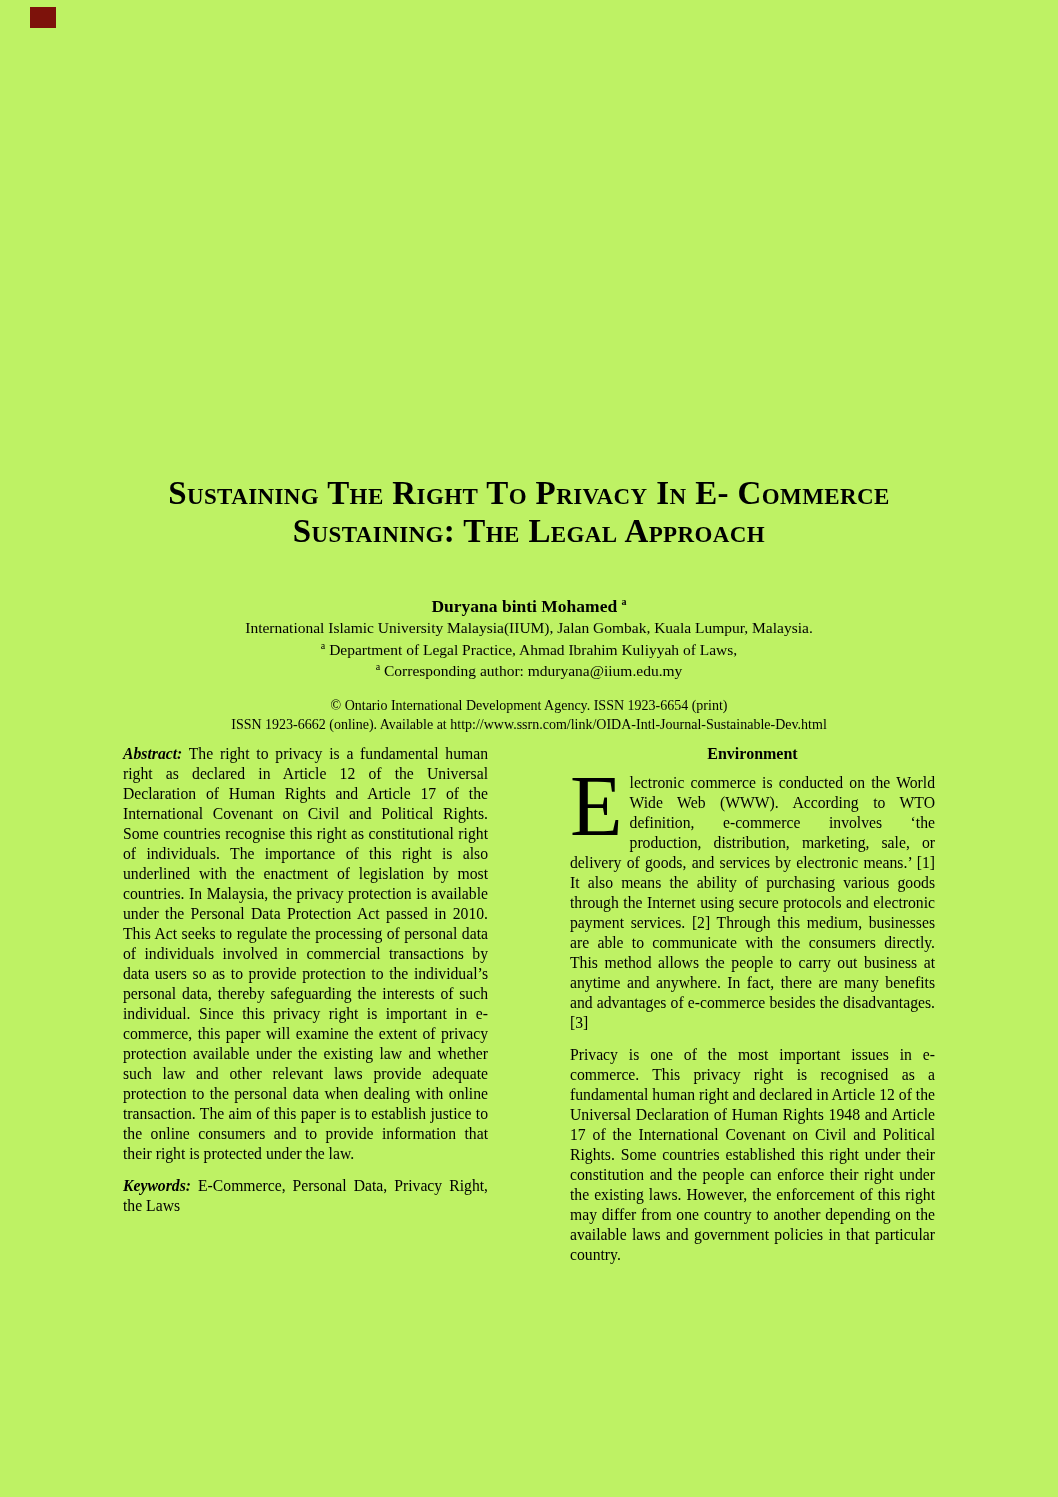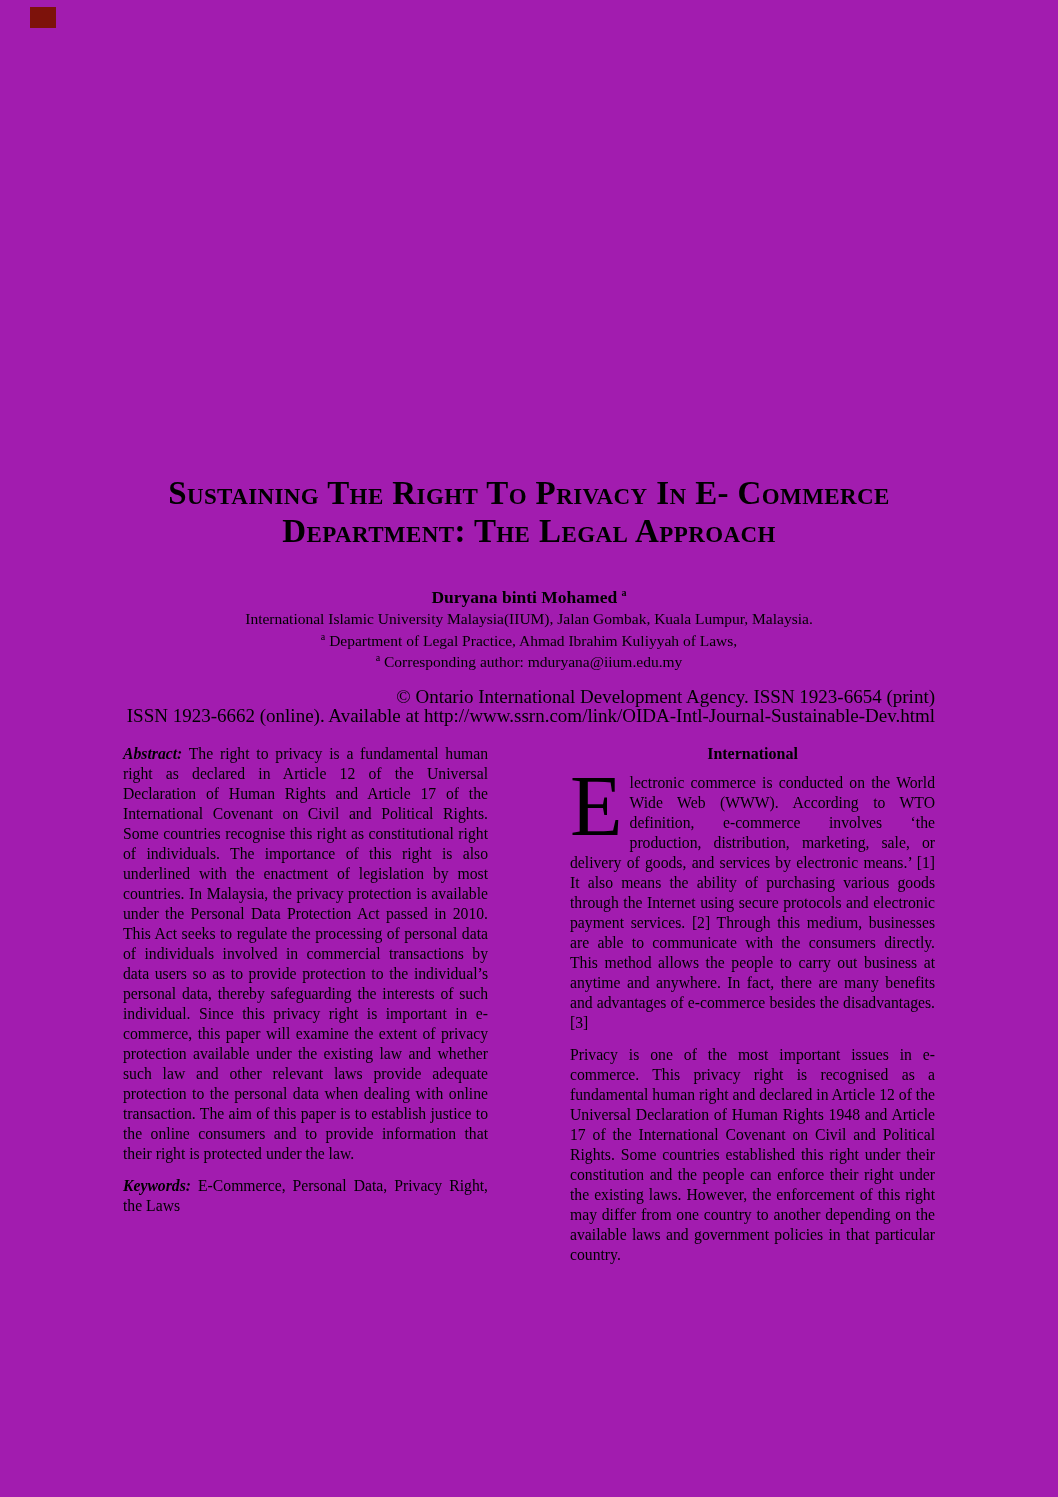--- a/index.html
+++ b/index.html
@@ -1,20 +1,20 @@
 <!DOCTYPE html>
 <html><head>
 <meta charset="utf-8">
 <style>
   html, body { margin: 0; padding: 0; background: #ffffff; }
   .page {
     position: relative;
     width: 1058px;
     height: 1497px;
-    background: #a21caf;
+    background: #bef264;
     color: #000000;
     font-family: "Liberation Serif", serif;
     overflow: hidden;
   }
   .red-mark {
     position: absolute;
     left: 30px;
     top: 7px;
     width: 26px;
     height: 21px;
@@ -27,34 +27,33 @@
     text-align: center;
   }
   .title {
     font-weight: bold;
     font-size: 33px;
     line-height: 38px;
     font-variant: small-caps;
     letter-spacing: 0.4px;
   }
   .author-name {
-    margin-top: 36px;
+    margin-top: 45px;
     font-size: 17.5px;
     line-height: 22px;
     font-weight: bold;
   }
   .affil {
     font-size: 15.5px;
     line-height: 21.5px;
   }
   .pub {
     margin-top: 14px;
-    font-size: 19px;
+    font-size: 14px;
     line-height: 19px;
-    text-align: right;
   }
   sup { font-size: 10px; line-height: 0; vertical-align: super; }
   .columns {
     position: absolute;
     left: 123px;
     top: 744px;
     width: 812px;
     display: flex;
     gap: 82px;
   }
@@ -84,40 +83,40 @@
 </head>
 <body>
 
 <div class="page">
 
   <div class="red-mark" style="background: rgb(125, 18, 11);"></div>
 
   <div class="header">
     <div class="title">
       <div>Sustaining The Right To Privacy In E- Commerce</div>
-      <div>Department: The Legal Approach</div>
+      <div>Sustaining: The Legal Approach</div>
     </div>
     <div class="author-name"><span>Duryana binti Mohamed</span> <sup>a</sup></div>
     <div class="affil">International Islamic University Malaysia(IIUM), Jalan Gombak, Kuala Lumpur, Malaysia.</div>
     <div class="affil"><sup>a</sup> <span>Department of Legal Practice, Ahmad Ibrahim Kuliyyah of Laws,</span></div>
     <div class="affil"><sup>a</sup> <span>Corresponding author: mduryana@iium.edu.my</span></div>
     <div class="pub">
       <div>© Ontario International Development Agency. ISSN 1923-6654 (print)</div>
       <div>ISSN 1923-6662 (online). Available at http://www.ssrn.com/link/OIDA-Intl-Journal-Sustainable-Dev.html</div>
     </div>
   </div>
 
   <div class="columns">
 
     <div class="col">
       <p class="para"><span class="lead">Abstract:</span> <span>The right to privacy is a fundamental human right as declared in Article 12 of the Universal Declaration of Human Rights and Article 17 of the International Covenant on Civil and Political Rights. Some countries recognise this right as constitutional right of individuals. The importance of this right is also underlined with the enactment of legislation by most countries. In Malaysia, the privacy protection is available under the Personal Data Protection Act passed in 2010. This Act seeks to regulate the processing of personal data of individuals involved in commercial transactions by data users so as to provide protection to the individual’s personal data, thereby safeguarding the interests of such individual. Since this privacy right is important in e-commerce, this paper will examine the extent of privacy protection available under the existing law and whether such law and other relevant laws provide adequate protection to the personal data when dealing with online transaction. The aim of this paper is to establish justice to the online consumers and to provide information that their right is protected under the law.</span></p>
       <p class="para"><span class="lead">Keywords:</span> <span>E-Commerce, Personal Data, Privacy Right, the Laws</span></p>
     </div>
 
     <div class="col">
-      <h2 class="intro-heading">International</h2>
+      <h2 class="intro-heading">Environment</h2>
       <p class="para"><span class="dropcap">E</span><span>lectronic commerce is conducted on the World Wide Web (WWW). According to WTO definition, e-commerce involves ‘the production, distribution, marketing, sale, or delivery of goods, and services by electronic means.’ [1] It also means the ability of purchasing various goods through the Internet using secure protocols and electronic payment services. [2] Through this medium, businesses are able to communicate with the consumers directly. This method allows the people to carry out business at anytime and anywhere. In fact, there are many benefits and advantages of e-commerce besides the disadvantages. [3]</span></p>
       <p class="para">Privacy is one of the most important issues in e-commerce. This privacy right is recognised as a fundamental human right and declared in Article 12 of the Universal Declaration of Human Rights 1948 and Article 17 of the International Covenant on Civil and Political Rights. Some countries established this right under their constitution and the people can enforce their right under the existing laws. However, the enforcement of this right may differ from one country to another depending on the available laws and government policies in that particular country.</p>
     </div>
 
   </div>
 
 </div>
 
 </body></html>

